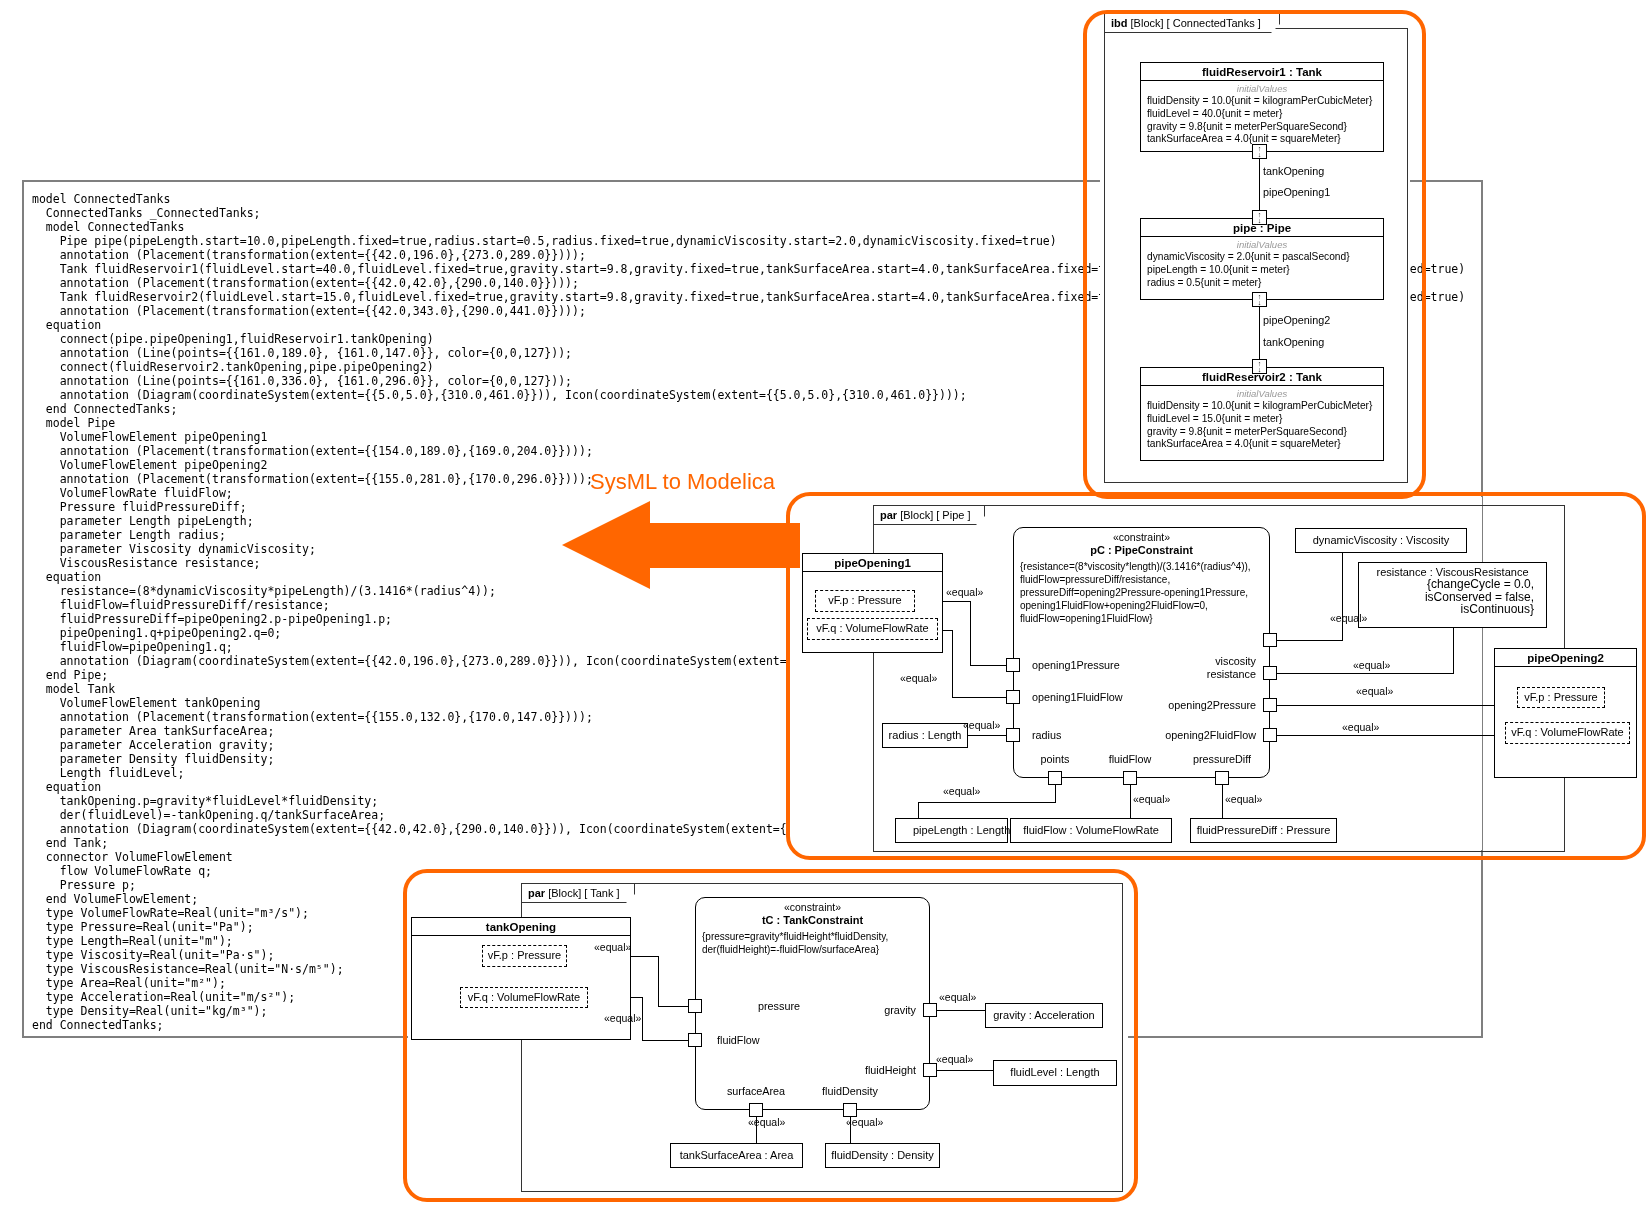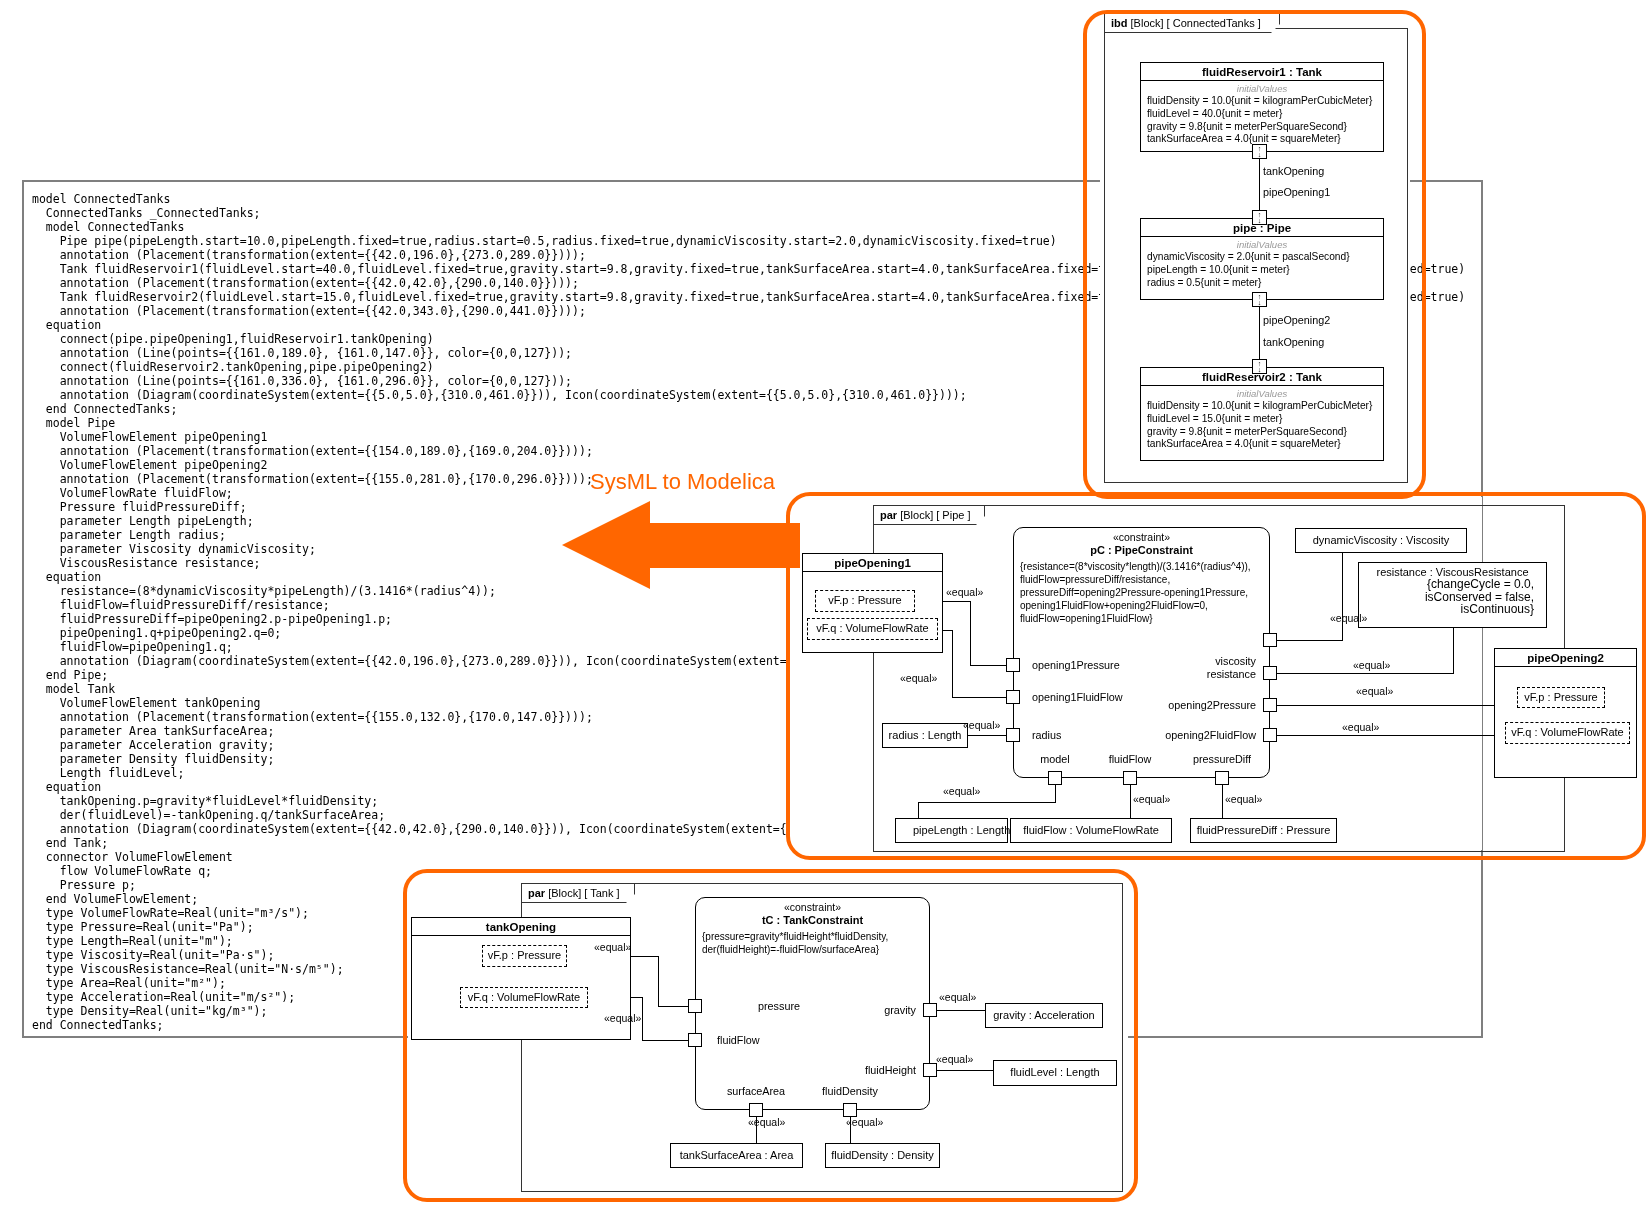--- a/index.html
+++ b/index.html
@@ -176,21 +176,21 @@
   <div class="abs port" style="left:1123px;top:771px;width:14px;height:14px;"></div>
   <div class="abs port" style="left:1215px;top:771px;width:14px;height:14px;"></div>
 
   <div class="abs lbl" style="left:1032px;top:659px;">opening1Pressure</div>
   <div class="abs lbl" style="left:1032px;top:691px;">opening1FluidFlow</div>
   <div class="abs lbl" style="left:1032px;top:729px;">radius</div>
   <div class="abs rlbl" style="left:1150px;top:635px;width:106px;margin-top:20px;">viscosity</div>
   <div class="abs rlbl" style="left:1150px;top:668px;width:106px;">resistance</div>
   <div class="abs rlbl" style="left:1140px;top:699px;width:116px;">opening2Pressure</div>
   <div class="abs rlbl" style="left:1140px;top:729px;width:116px;">opening2FluidFlow</div>
-  <div class="abs clbl" style="left:1020px;top:753px;width:70px;">model</div>
+  <div class="abs clbl" style="left:1020px;top:753px;width:70px;">points</div>
   <div class="abs clbl" style="left:1095px;top:753px;width:70px;">fluidFlow</div>
   <div class="abs clbl" style="left:1185px;top:753px;width:74px;">pressureDiff</div>
 
   <div class="abs eq" style="left:946px;top:586px;">«equal»</div>
   <div class="abs eq" style="left:900px;top:672px;">«equal»</div>
   <div class="abs eq" style="left:963px;top:719px;">«equal»</div>
   <div class="abs eq" style="left:1330px;top:612px;">«equal»</div>
   <div class="abs eq" style="left:1353px;top:659px;">«equal»</div>
   <div class="abs eq" style="left:1356px;top:685px;">«equal»</div>
   <div class="abs eq" style="left:1342px;top:721px;">«equal»</div>

